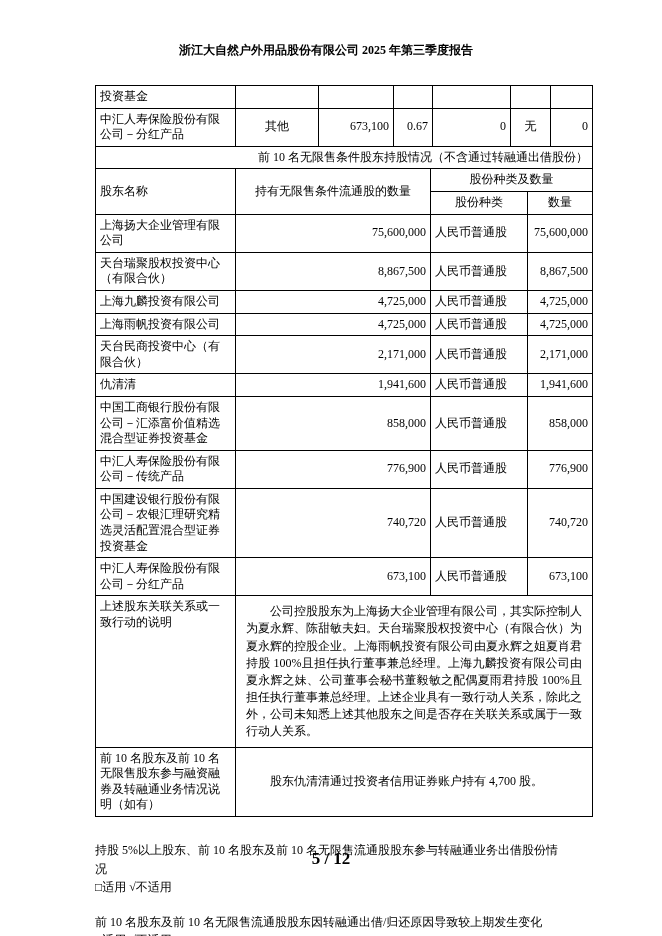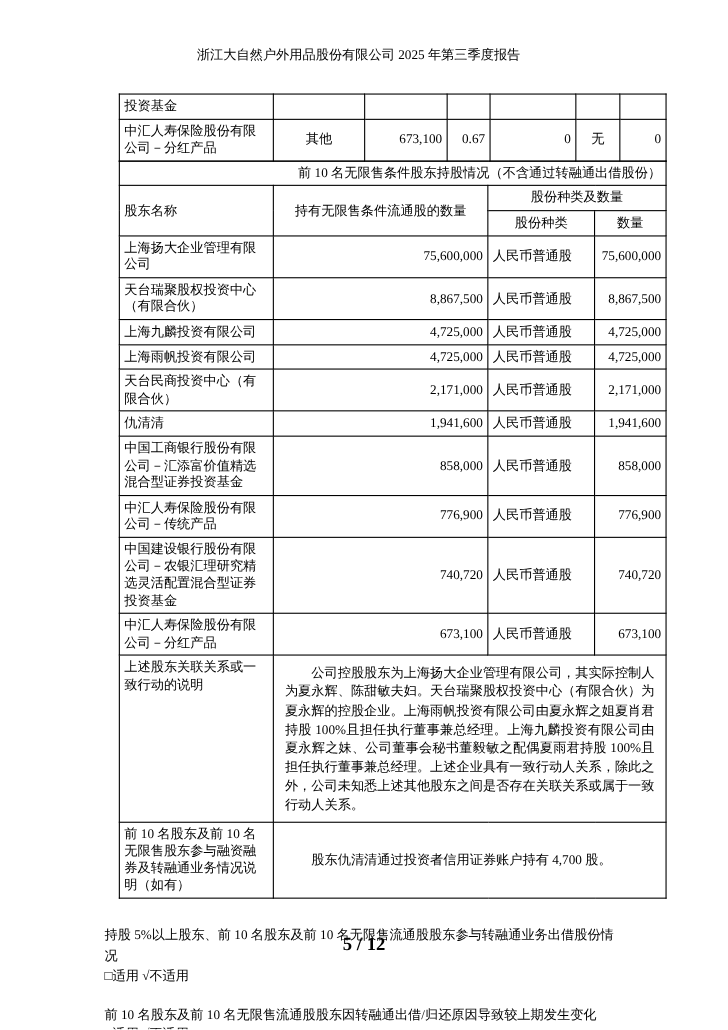--- a/index.html
+++ b/index.html
@@ -5,27 +5,26 @@
   * { margin:0; padding:0; box-sizing:border-box; }
   html,body { background:#ffffff; }
   body {
     width:662px; height:936px;
     font-family:"Liberation Serif","DejaVu Serif",serif;
     color:#000;
   }
   .page { position:relative; width:662px; height:936px; background:#fff; overflow:hidden; }
   .doc-header {
     position:absolute; top:42px; left:0; width:652px;
-    text-align:center; font-weight:normal; font-size:12px;
+    text-align:center; font-weight:bold; font-size:12px;
   }
   .content { position:absolute; top:85px; left:95px; width:497px; }
   table {
     border-collapse:collapse; table-layout:fixed; width:497px;
     font-size:12px;
-    margin-left:13px;
   }
   td {
     border:1px solid #000;
     padding:3px 4px;
     vertical-align:middle;
     line-height:1.3;
     word-break:break-all;
     overflow-wrap:break-word;
   }
   .tblB { margin-top:-1px; }

